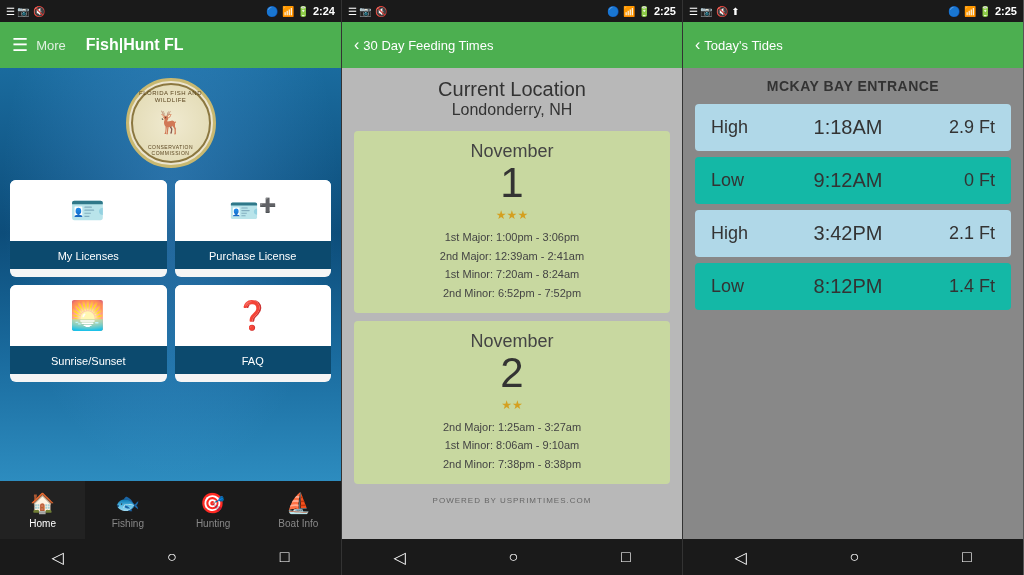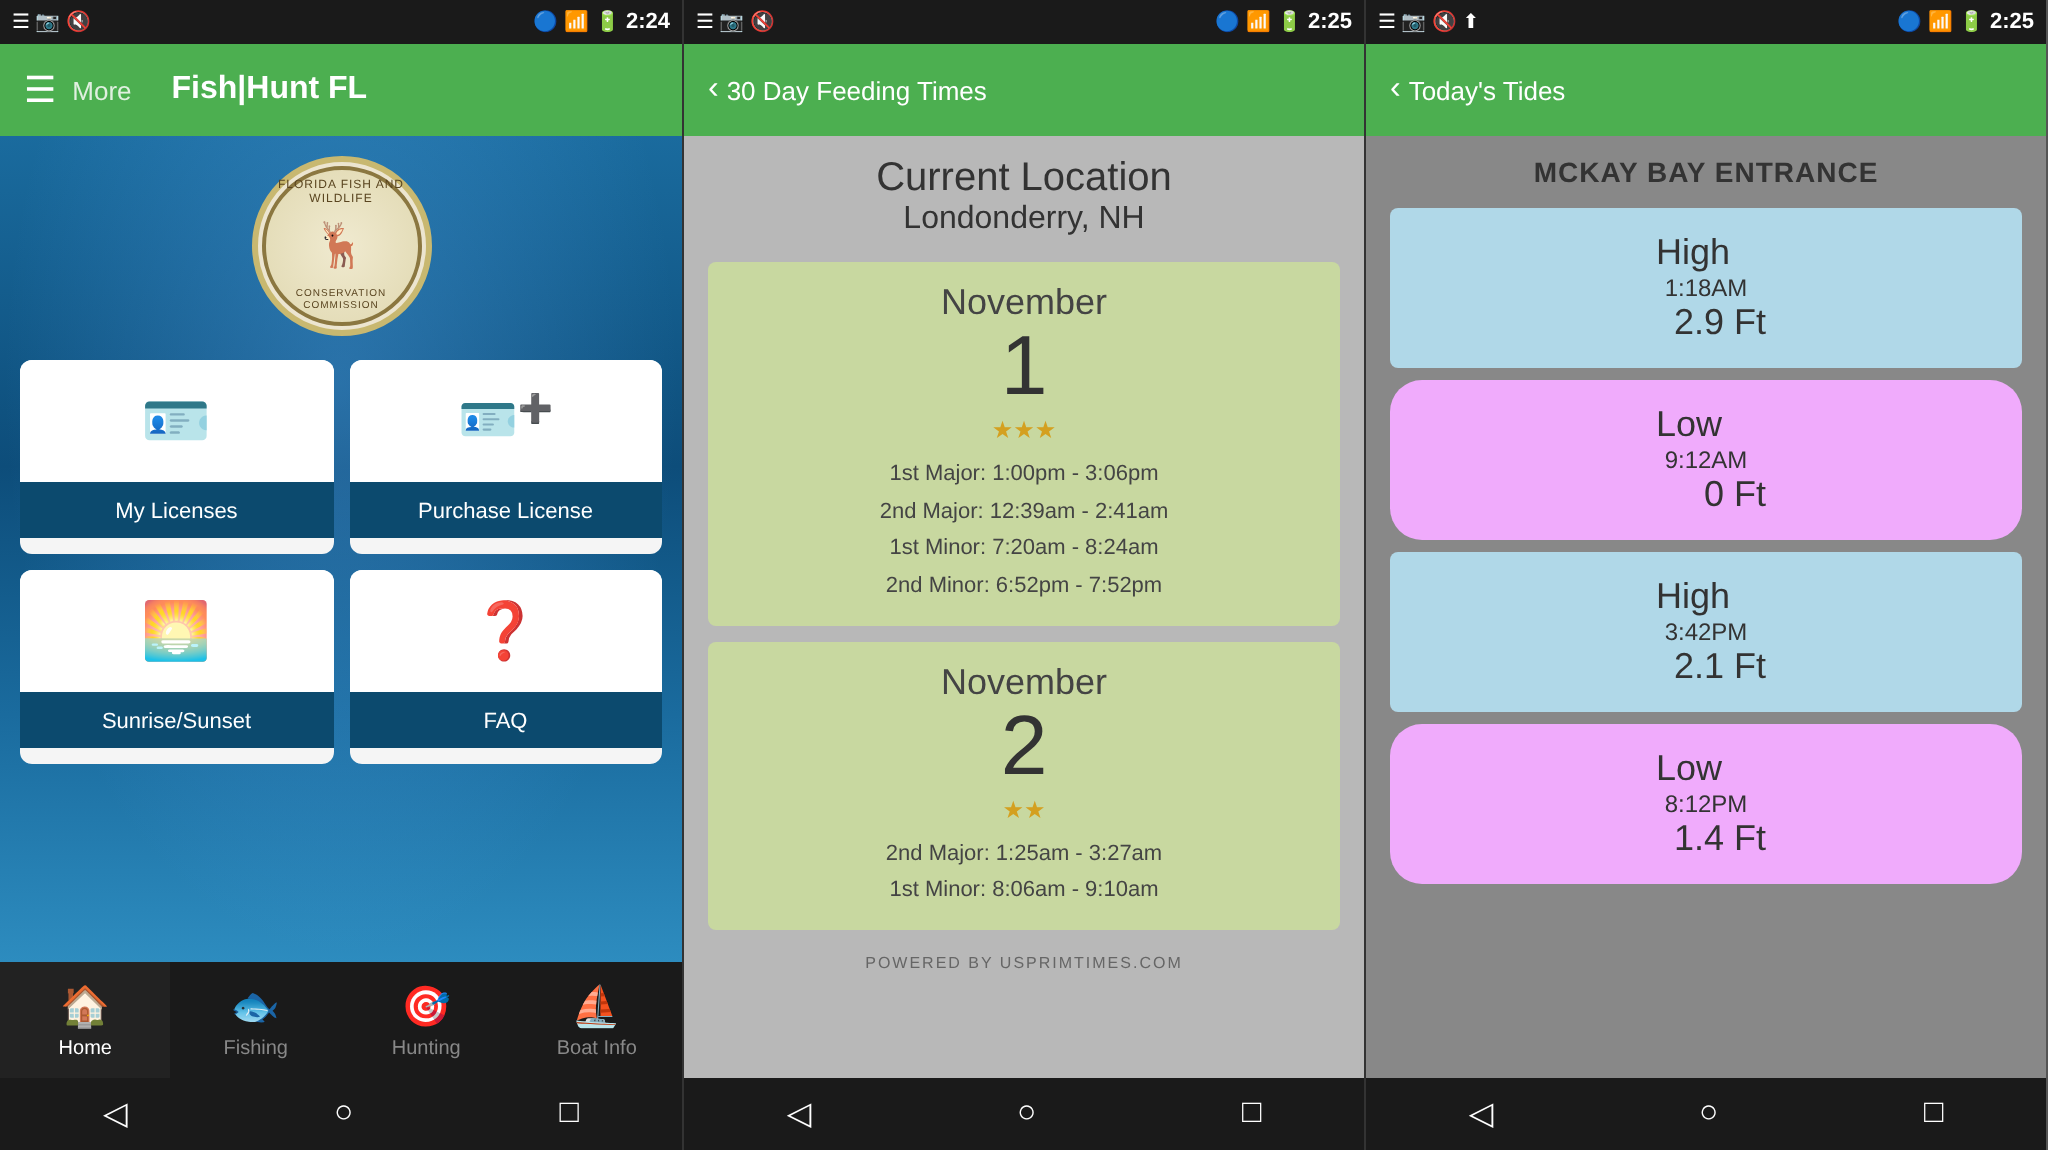--- a/index.html
+++ b/index.html
@@ -308,40 +308,39 @@
       text-align: center;
     }
     .tide-row {
       background: #b0d8e8;
       border-radius: 4px;
       width: 100%;
       display: flex;
       align-items: center;
       padding: 12px 16px;
       justify-content: space-between;
-      flex-direction: column;
     }
     .tide-type {
       font-size: 18px;
       color: #333;
       width: 50px;
     }
     .tide-time {
-      font-size: 12px;
+      font-size: 20px;
       color: #333;
       flex: 1;
       text-align: center;
     }
     .tide-height {
       font-size: 18px;
       color: #333;
       text-align: right;
       width: 60px;
     }
-    .tide-row.white-row { background: #f0abfc; border-radius: 16px; }
+    .tide-row.white-row { background: #14b8a6; }
   </style>
 </head>
 <body>
 
 <div class="phone">
 
   <div class="status-bar">
     <div class="status-left">
       <span>☰ 📷 🔇</span>
     </div>
@@ -478,20 +477,21 @@
         </div>
       </div>
 
       <div class="feeding-card">
         <div class="feeding-month">November</div>
         <div class="feeding-day">2</div>
         <div class="feeding-stars">★★</div>
         <div class="feeding-times-list">
           <div>2nd Major: 1:25am - 3:27am</div>
           <div>1st Minor: 8:06am - 9:10am</div>
+          <div>2nd Minor: 7:38pm - 8:38pm</div>
         </div>
       </div>
 
       <div class="powered-by">POWERED BY USPRIMTIMES.COM</div>
     </div>
 
     <div class="phone-nav-bar">
       <span class="nav-btn">◁</span>
       <span class="nav-btn">○</span>
       <span class="nav-btn">□</span>

